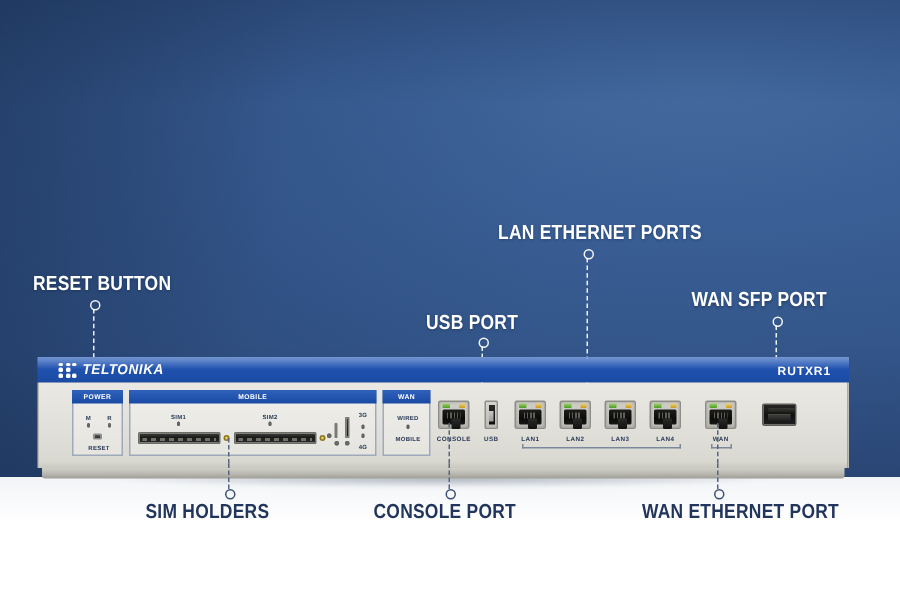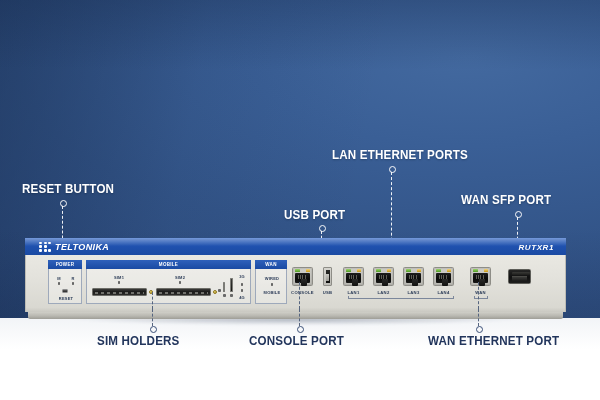--- a/index.html
+++ b/index.html
@@ -90,21 +90,21 @@
   .logo-mark i:nth-child(5){left:4.5px;top:4.4px;width:3px;height:2.5px;}
   .logo-mark i:nth-child(6){left:0;top:8.2px;width:3px;height:2.5px;}
   .logo-mark i:nth-child(7){left:4.5px;top:8.2px;width:3px;height:2.5px;}
   .logo-mark i:nth-child(8){left:9px;top:8.2px;width:3px;height:2.5px;}
   .logo-text{
     color:#ffffff;font-size:9.5px;font-weight:bold;font-style:italic;
     letter-spacing:.4px;transform:scaleX(.95);transform-origin:left center;
   }
   .model{
     position:absolute;right:12px;top:4px;
-    color:#ffffff;font-size:8px;font-weight:bold;letter-spacing:.6px;font-style:italic;
+    color:#ffffff;font-size:8px;font-weight:bold;letter-spacing:.6px;
   }
 
   
   .face{
     position:absolute;left:0;top:17px;width:541px;height:57px;
     background:linear-gradient(180deg,#e9e8e2 0%,#e3e2dc 40%,#d9d8d1 92%,#c9c8c1 100%);
     border-left:1px solid #bdbcb5;border-right:1px solid #bdbcb5;
     box-sizing:border-box;
   }
   .base{

